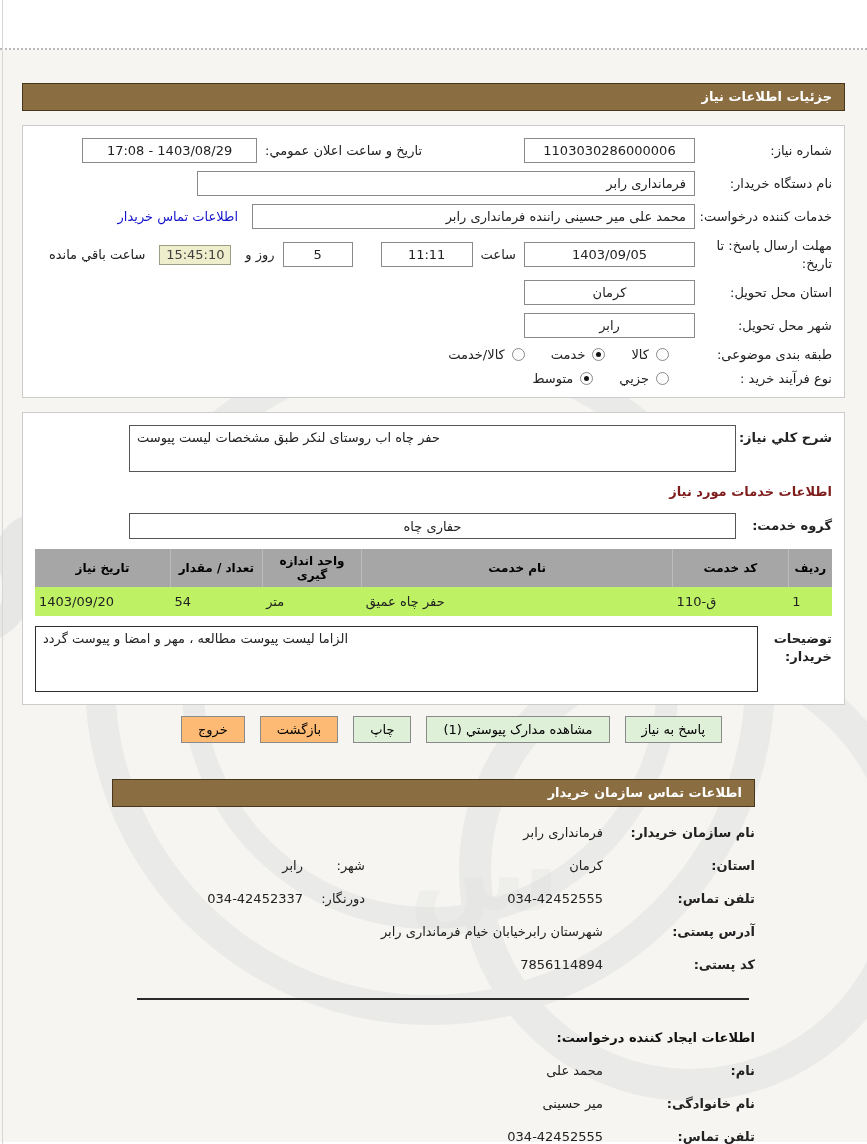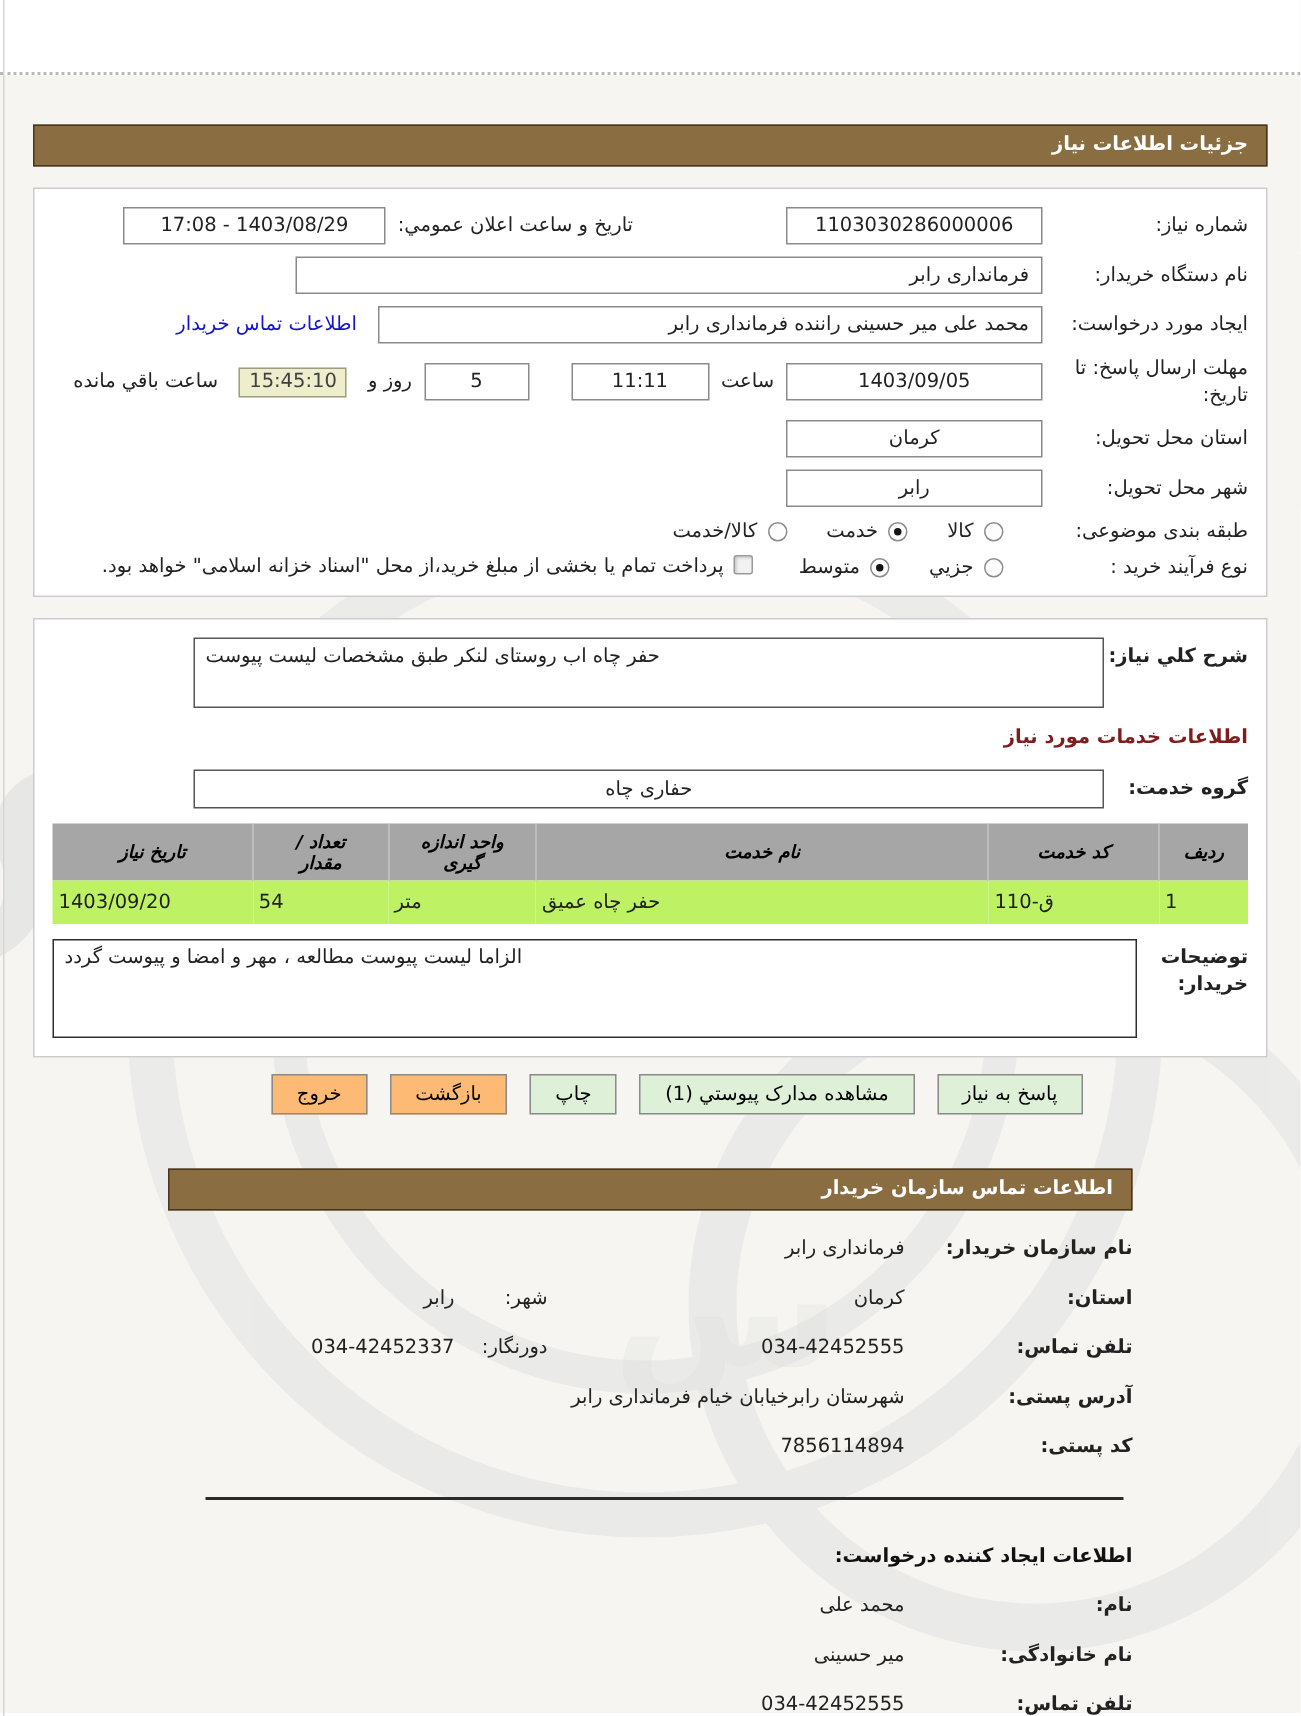--- a/index.html
+++ b/index.html
@@ -82,21 +82,21 @@
   }
   .desc-field { margin-left:94px; }
   .bheading { font-weight:bold; font-size:13px; margin:12px 0 14px; color:#7f1d1d; }
   .group-input { flex:1; margin-left:94px; height:26px; border:1px solid #555; }
   .notes-label { width:74px; }
   .notes-area { height:66px; border:1px solid #2e2e2e; }
 
   table.svc { width:100%; border-collapse:collapse; margin:4px 0 10px; }
   table.svc th {
     background:#a6a6a6; color:#000; font-size:12px; font-weight:bold;
-    padding:5px 16px; border-left:1px solid #bcbcbc; text-align:center;font-style:italic;
+    padding:5px 0; border-left:1px solid #bcbcbc; text-align:center;
   }
   table.svc th:last-child { border-left:none; }
   table.svc td { background:#bef264; font-size:13px; text-align:left; padding:7px 4px; }
   table.svc th:nth-child(1), table.svc td:nth-child(1){ width:5.5%; }
   table.svc th:nth-child(2), table.svc td:nth-child(2){ width:14.5%; }
   table.svc th:nth-child(3), table.svc td:nth-child(3){ width:39%; }
   table.svc th:nth-child(4), table.svc td:nth-child(4){ width:12.5%; }
   table.svc th:nth-child(5), table.svc td:nth-child(5){ width:11.5%; }
   table.svc th:nth-child(6), table.svc td:nth-child(6){ width:17%; }
 
@@ -151,21 +151,21 @@
       <span class="flabel announce-label" style="width:auto">تاریخ و ساعت اعلان عمومي:</span>
       <div class="ibox w175 center ltr" style="margin-right:8px">17:08 - 1403/08/29</div>
     </div>
 
     <div class="frow">
       <span class="flabel">نام دستگاه خریدار:</span>
       <div class="ibox w498 rightal">فرمانداری رابر</div>
     </div>
 
     <div class="frow">
-      <span class="flabel">ایجاد مورد درخواست:</span>
+      <span class="flabel">خدمات کننده درخواست:</span>
       <div class="ibox w443 rightal">محمد علی میر حسینی راننده فرمانداری رابر</div>
       <span class="link">اطلاعات تماس خریدار</span>
     </div>
 
     <div class="frow">
       <span class="flabel">مهلت ارسال پاسخ: تا تاریخ:</span>
       <div class="ibox w170 center ltr">1403/09/05</div>
       <span class="lbl-mid">ساعت</span>
       <div class="ibox w92 center ltr">11:11</div>
       <div class="ibox w70 center gap28">5</div>
@@ -207,24 +207,20 @@
       <div style="display:flex;align-items:center">
           <span class="opt">
             <span class="radio"></span>
             <span>جزيي</span>
           </span>
           <span class="opt">
             <span class="radio sel"></span>
             <span>متوسط</span>
           </span>
         </div>
-      <div class="chk-wrap">
-        <span class="checkbox"></span>
-        <span>پرداخت تمام یا بخشی از مبلغ خرید،از محل "اسناد خزانه اسلامی" خواهد بود.</span>
-      </div>
     </div>
   </div>
 
   <div class="box">
 
     <div class="brow">
       <span class="blabel">شرح کلي نیاز:</span>
       <div class="tarea desc-field">حفر چاه اب روستای لنکر طبق مشخصات لیست پیوست</div>
     </div>
 

